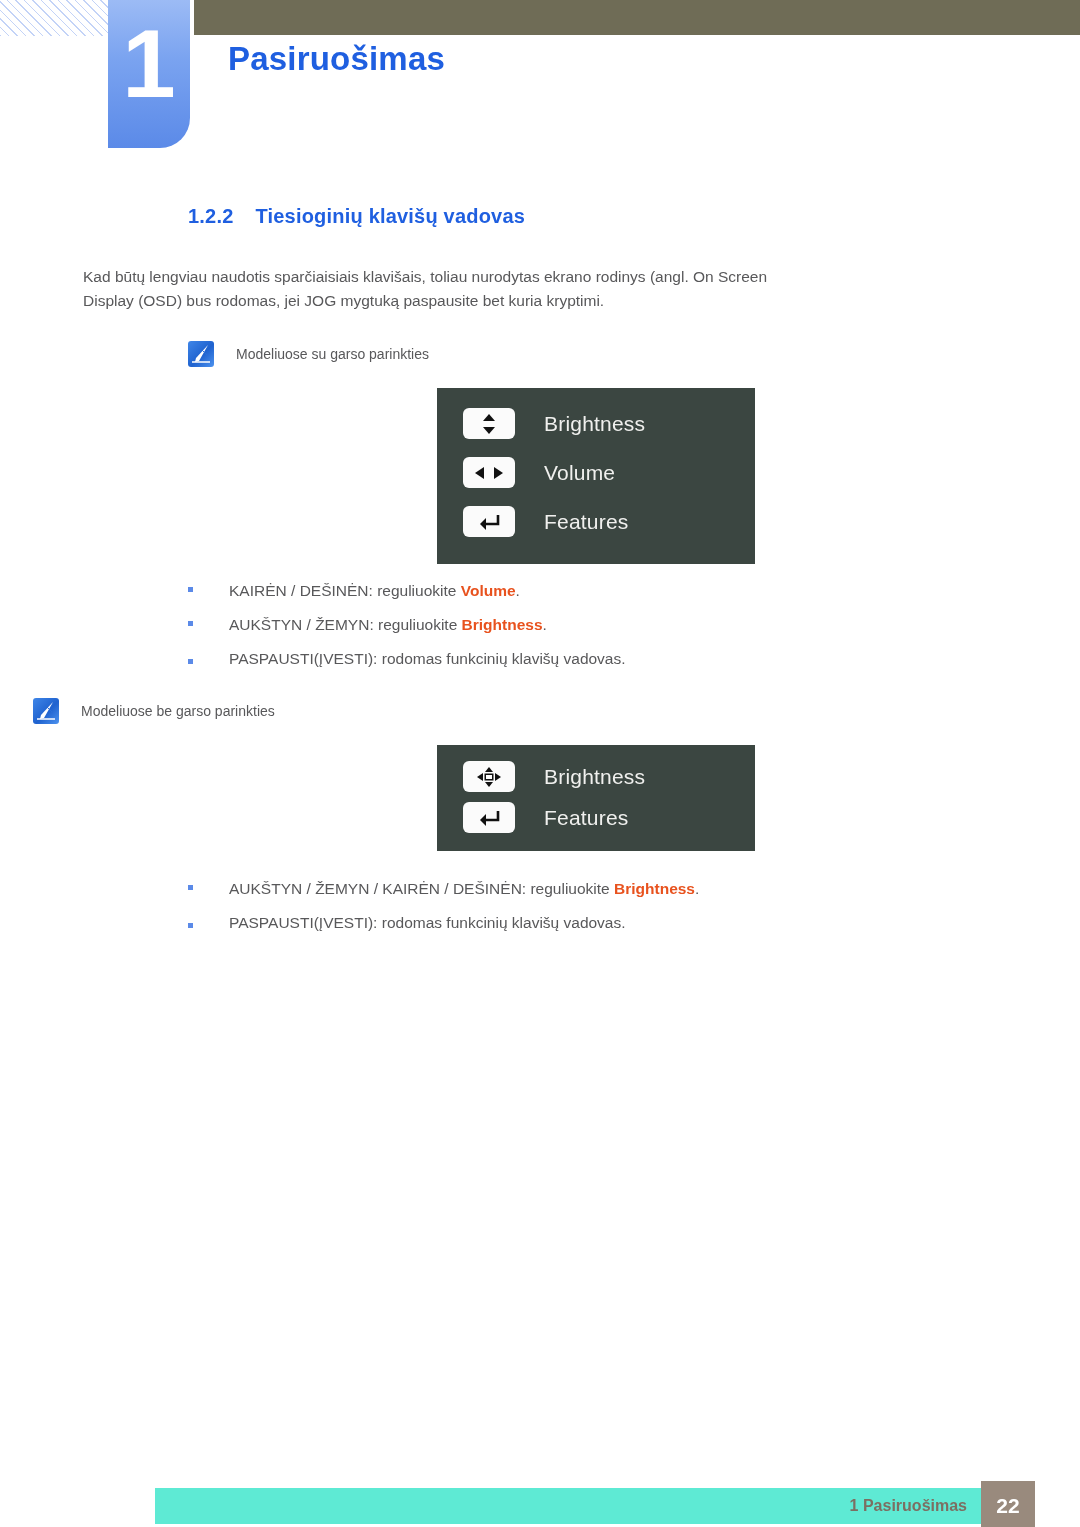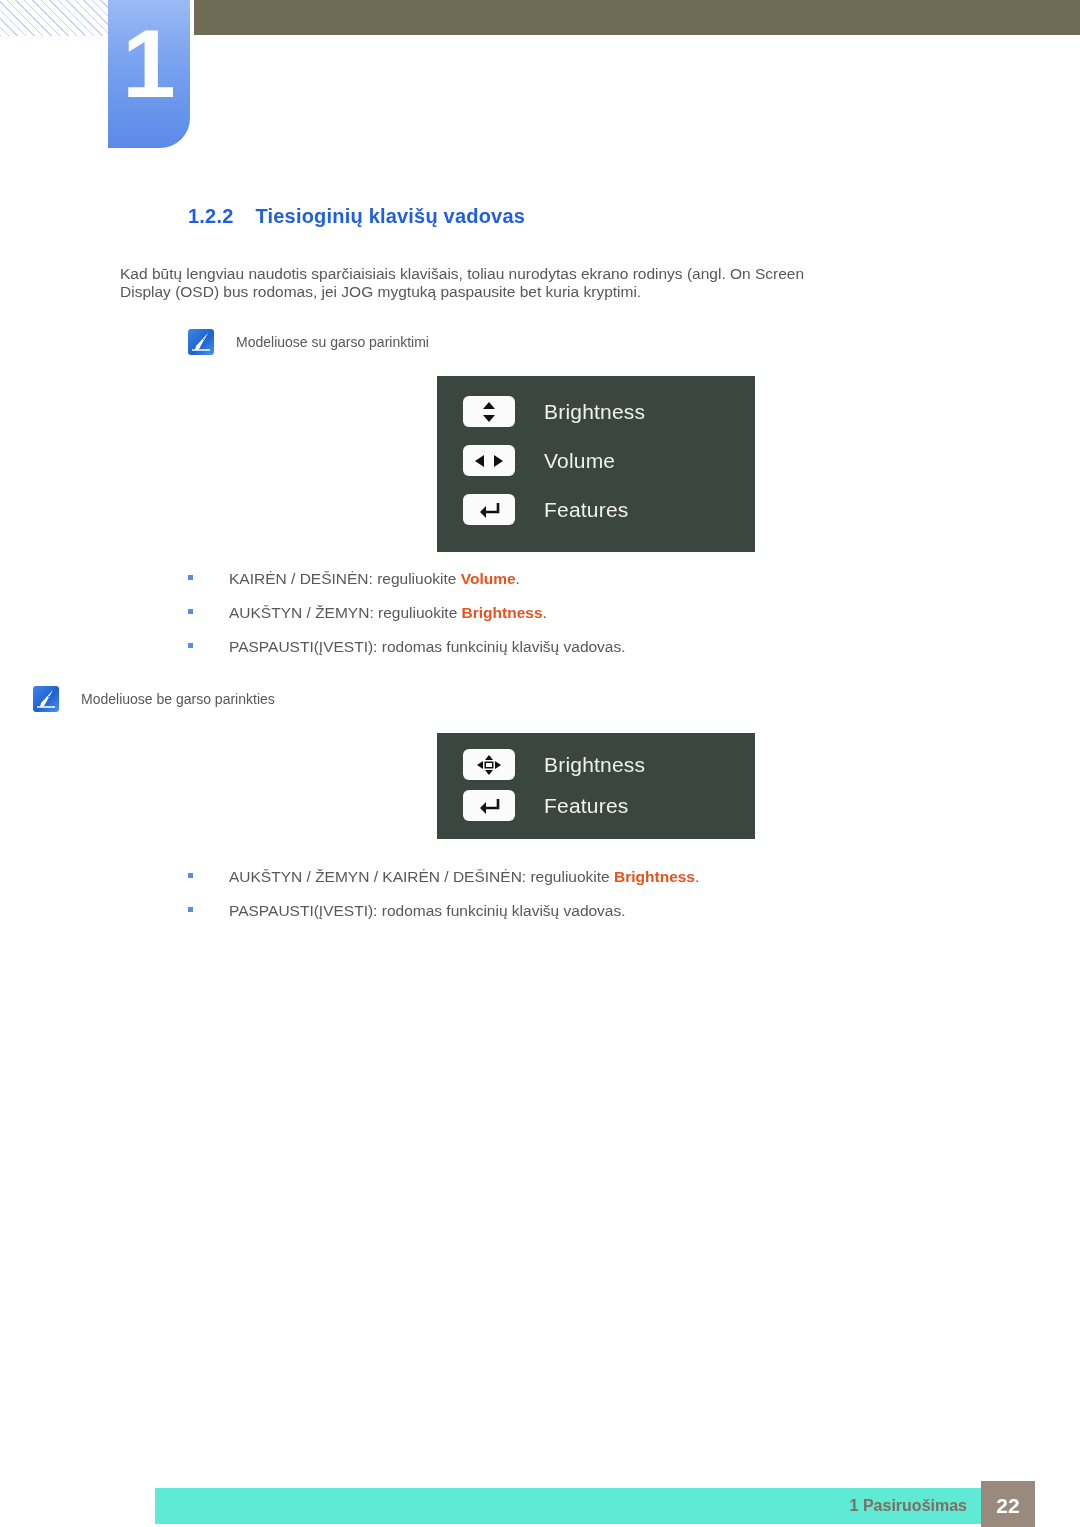--- a/index.html
+++ b/index.html
@@ -92,25 +92,25 @@
   .section-heading {
     margin-left: 188px;
     font-size: 20px;
     font-weight: 700;
     color: #1f5fe0;
     letter-spacing: 0.2px;
   }
   .section-heading .sec-num { margin-right: 22px; }
 
   .intro {
-    margin-left: 120px;
+    margin-left: 83px;
     margin-top: 37px;
     width: 720px;
     font-size: 15.5px;
-    line-height: 18px;
+    line-height: 24px;
     color: #58585a;
   }
 
   
   .note-row {
     display: flex;
     align-items: center;
     margin-left: 188px;
     margin-top: 28px;
   }
@@ -174,21 +174,21 @@
   .bullets { margin-left: 188px; margin-top: 18px; }
   .bullets.after-box-2 { margin-top: 29px; }
 
   .bullet-item {
     display: flex;
     align-items: baseline;
     margin-bottom: 16px;
     font-size: 15.5px;
     color: #58585a;
   }
-  .bullet-item:last-child { margin-bottom: 0; }
+  .bullet-item:last-child { margin-bottom: 0; align-items: flex-end; }
 
   .bullet-dot {
     width: 5px;
     height: 5px;
     background: #5b8ae8;
     flex: 0 0 auto;
     margin-right: 36px;
     position: relative;
     top: -4px;
   }
@@ -229,39 +229,40 @@
 <body>
 
 <div class="page">
 
   <div class="header">
     <div class="hatch"></div>
     <div class="olive-bar"></div>
     <div class="chapter-badge">
       <div class="num">1</div>
     </div>
+    <div class="chapter-title">Pasiruošimas</div>
   </div>
 
   <div class="content">
 
     <div class="section-heading">
       <span class="sec-num">1.2.2</span><span>Tiesioginių klavišų vadovas</span>
     </div>
 
     <p class="intro">Kad būtų lengviau naudotis sparčiaisiais klavišais, toliau nurodytas ekrano rodinys (angl. On Screen Display (OSD) bus rodomas, jei JOG mygtuką paspausite bet kuria kryptimi.</p>
 
     <div class="note-row">
       <span class="note-icon">
         <svg width="26" height="26" viewBox="0 0 26 26">
           <path d="M20 4 L8 17 L7 21 L11 20 Z" fill="#ffffff"></path>
           <path d="M4 21 L22 21" stroke="#ffffff" stroke-width="1.6" fill="none"></path>
           <path d="M14 9 L19 14" stroke="#2a6fd8" stroke-width="1" fill="none"></path>
         </svg>
       </span>
-      <span class="note-text">Modeliuose su garso parinktimi</span>
+      <span class="note-text">Modeliuose su garso parinkties</span>
     </div>
 
     <div class="osd box-1">
       <div class="osd-row">
         <span class="key">
           <svg width="20" height="22" viewBox="0 0 20 22">
             <path d="M10 1 L16 8 L4 8 Z" fill="#111111"></path>
             <path d="M10 21 L4 14 L16 14 Z" fill="#111111"></path>
           </svg>
         </span>

